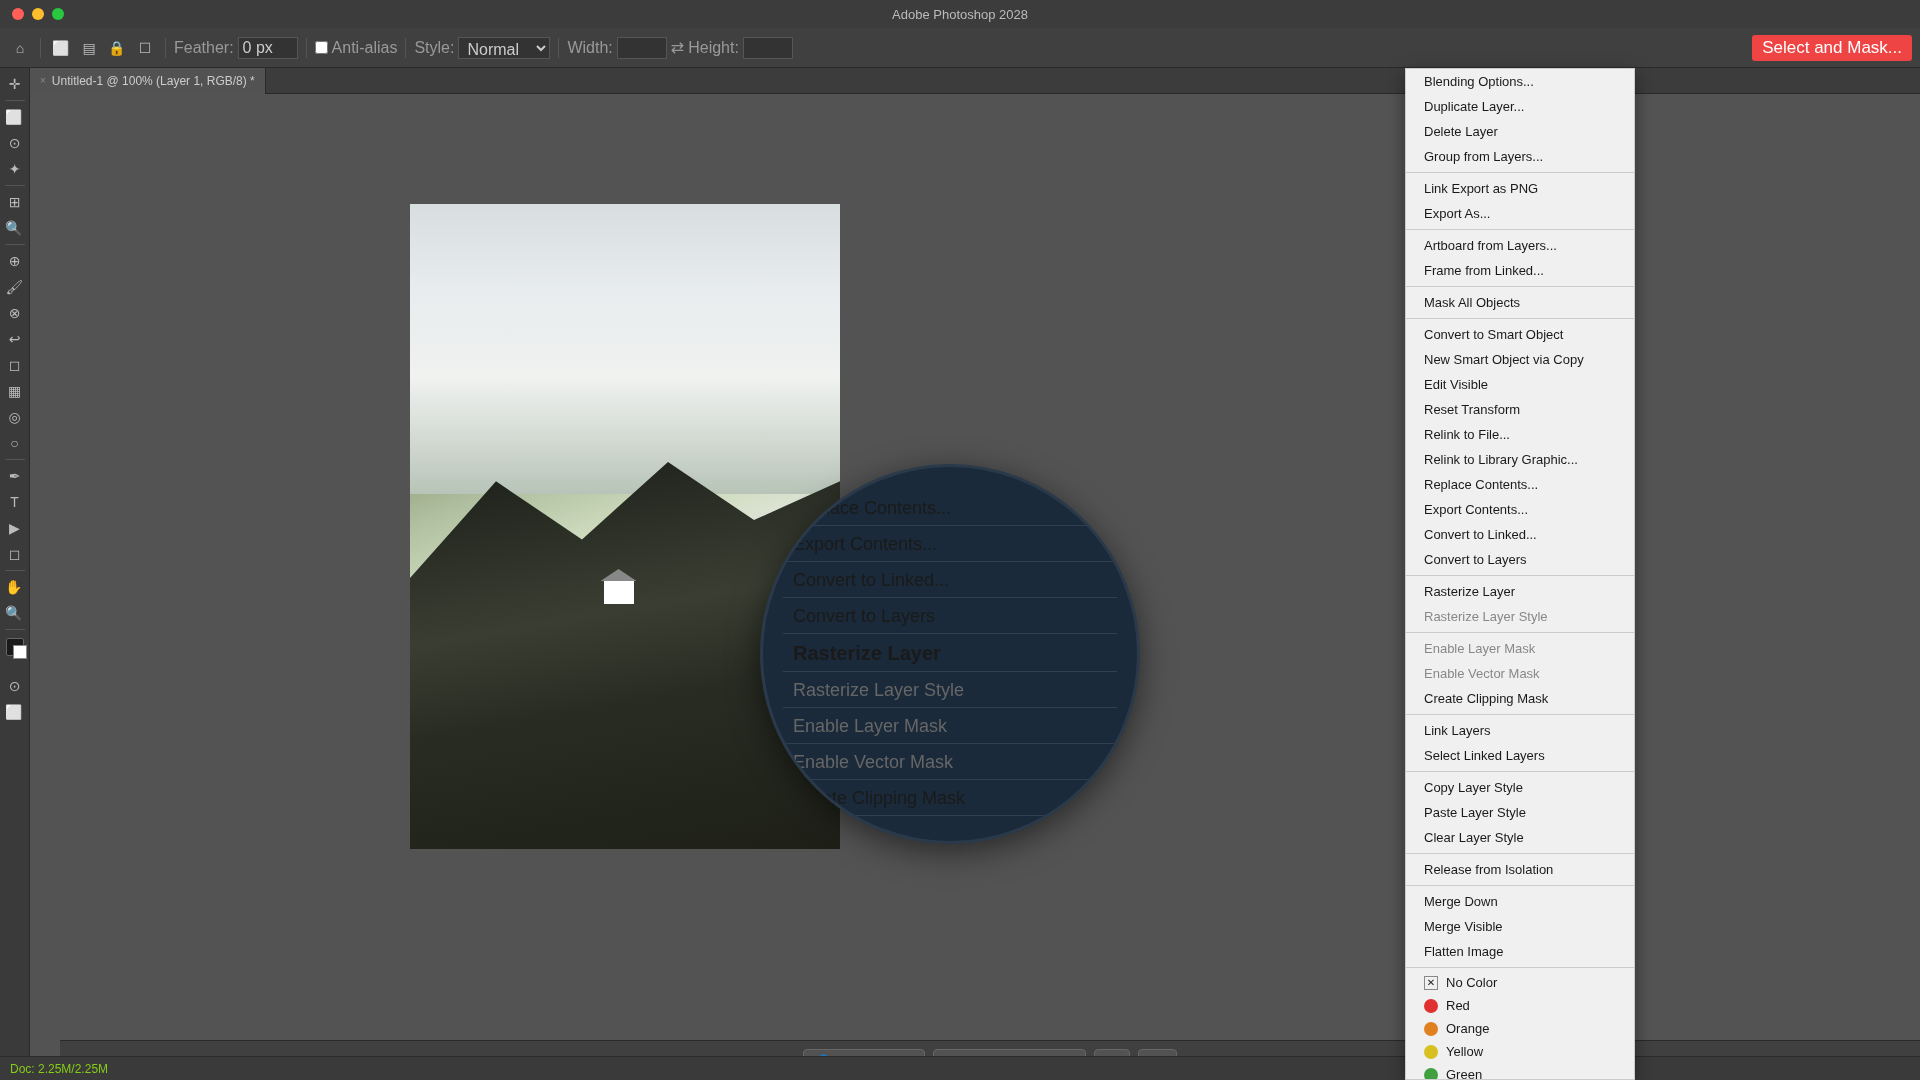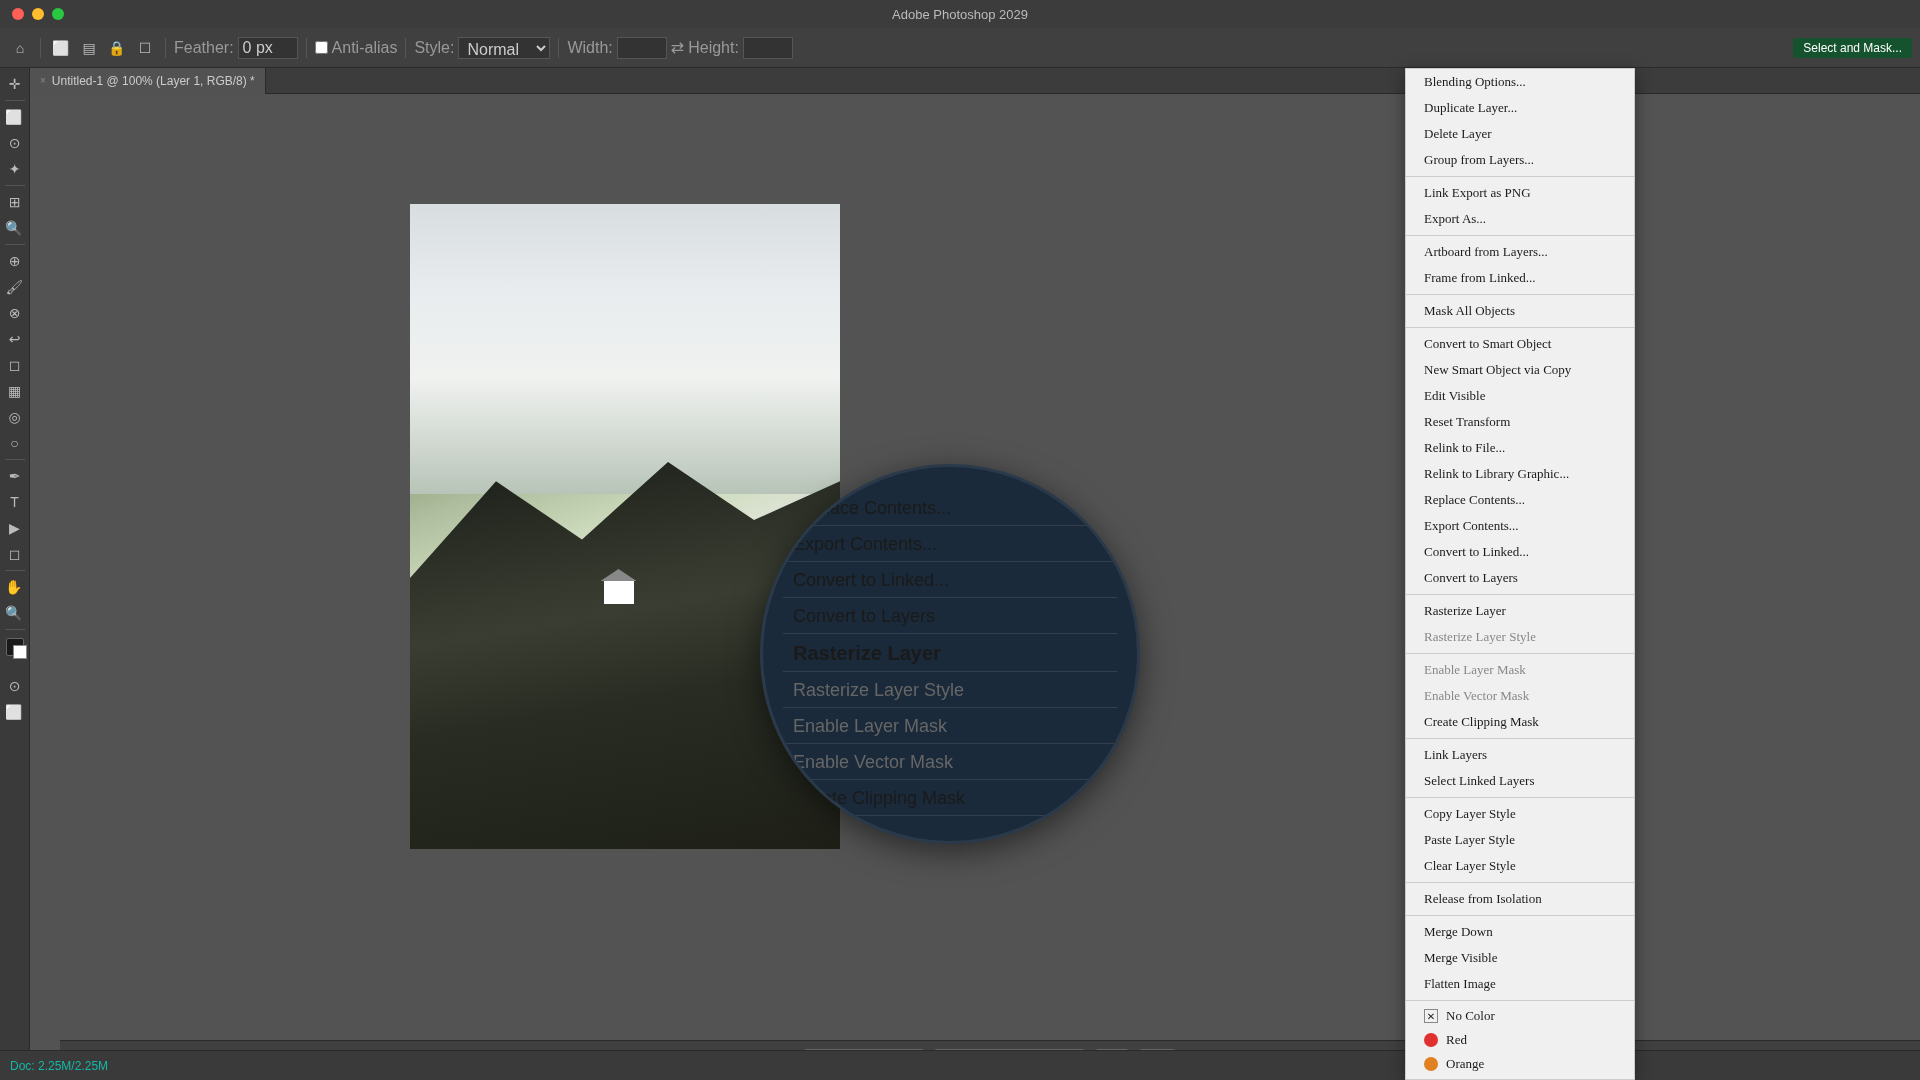--- a/index.html
+++ b/index.html
@@ -29,21 +29,21 @@
       display: flex;
       align-items: center;
       padding: 0 8px;
       gap: 4px;
       color: #bbb;
       font-size: 12px;
     }
     .toolbar-sep { width: 1px; height: 20px; background: #555; margin: 0 4px; }
     .toolbar-input { background: #333; border: 1px solid #555; color: #ccc; font-size: 16px; padding: 2px 4px; width: 60px; height: 22px; }
     .toolbar-label { color: #999; font-size: 16px; }
-    .toolbar-btn { background: #14532d; color: white; border: none; padding: 3px 10px; border-radius: 3px; cursor: pointer; font-size: 12px; }
+    .toolbar-btn { background: #ef4444; color: white; border: none; padding: 3px 10px; border-radius: 3px; cursor: pointer; font-size: 17px; }
 
     
     .main-layout { display: flex; height: calc(1080px - 28px - 40px - 30px); }
 
     
     .toolbox {
       width: 30px;
       background: #3a3a3a;
       border-right: 1px solid #2a2a2a;
       display: flex;
@@ -192,28 +192,28 @@
     .ctx-item.disabled { color: #888; cursor: default; }
     .ctx-sep { height: 1px; background: #ccc; margin: 3px 0; }
 
     
     .color-label-item { display: flex; align-items: center; gap: 8px; padding: 4px 18px; cursor: pointer; }
     .color-dot { width: 14px; height: 14px; border-radius: 50%; flex-shrink: 0; }
     .color-x { width: 14px; height: 14px; display: flex; align-items: center; justify-content: center; border: 1px solid #888; font-size: 10px; flex-shrink: 0; }
 
     
     .status-bar {
-      height: 30px;
+      height: 24px;
       background: #3a3a3a;
       border-top: 1px solid #2a2a2a;
       display: flex;
       align-items: center;
       padding: 0 10px;
       font-size: 12px;
-      color: #14b8a6;
+      color: #84cc16;
       gap: 20px;
     }
     .bottom-toolbar {
       position: absolute;
       bottom: 0;
       left: 30px;
       right: 0;
       height: 40px;
       background: #404040;
       border-top: 1px solid #2a2a2a;
@@ -240,37 +240,36 @@
       position: absolute;
       right: 285px;
       top: 0;
       width: 230px;
       background: #f0f0f0;
       color: #1a1a1a;
       font-size: 13px;
       box-shadow: 0 4px 16px rgba(0,0,0,0.4);
       border: 1px solid #ccc;
       z-index: 100;
-      font-family: Liberation Serif, serif;
     }
 
     .scrollbar-thin::-webkit-scrollbar { width: 4px; }
     .scrollbar-thin::-webkit-scrollbar-track { background: #333; }
     .scrollbar-thin::-webkit-scrollbar-thumb { background: #666; }
   </style>
 </head>
 <body>
 
 <div class="title-bar">
   <div class="traffic-lights">
     <div class="tl tl-red"></div>
     <div class="tl tl-yellow"></div>
     <div class="tl tl-green"></div>
   </div>
-  <span class="title-bar-title">Adobe Photoshop 2029</span>
+  <span class="title-bar-title">Adobe Photoshop 2028</span>
 </div>
 
 <div class="toolbar">
   <div class="tool-btn">⌂</div>
   <div class="toolbar-sep"></div>
   <div class="tool-btn">⬜</div>
   <div class="tool-btn">▤</div>
   <div class="tool-btn">🔒</div>
   <div class="tool-btn">☐</div>
   <div class="toolbar-sep"></div>

